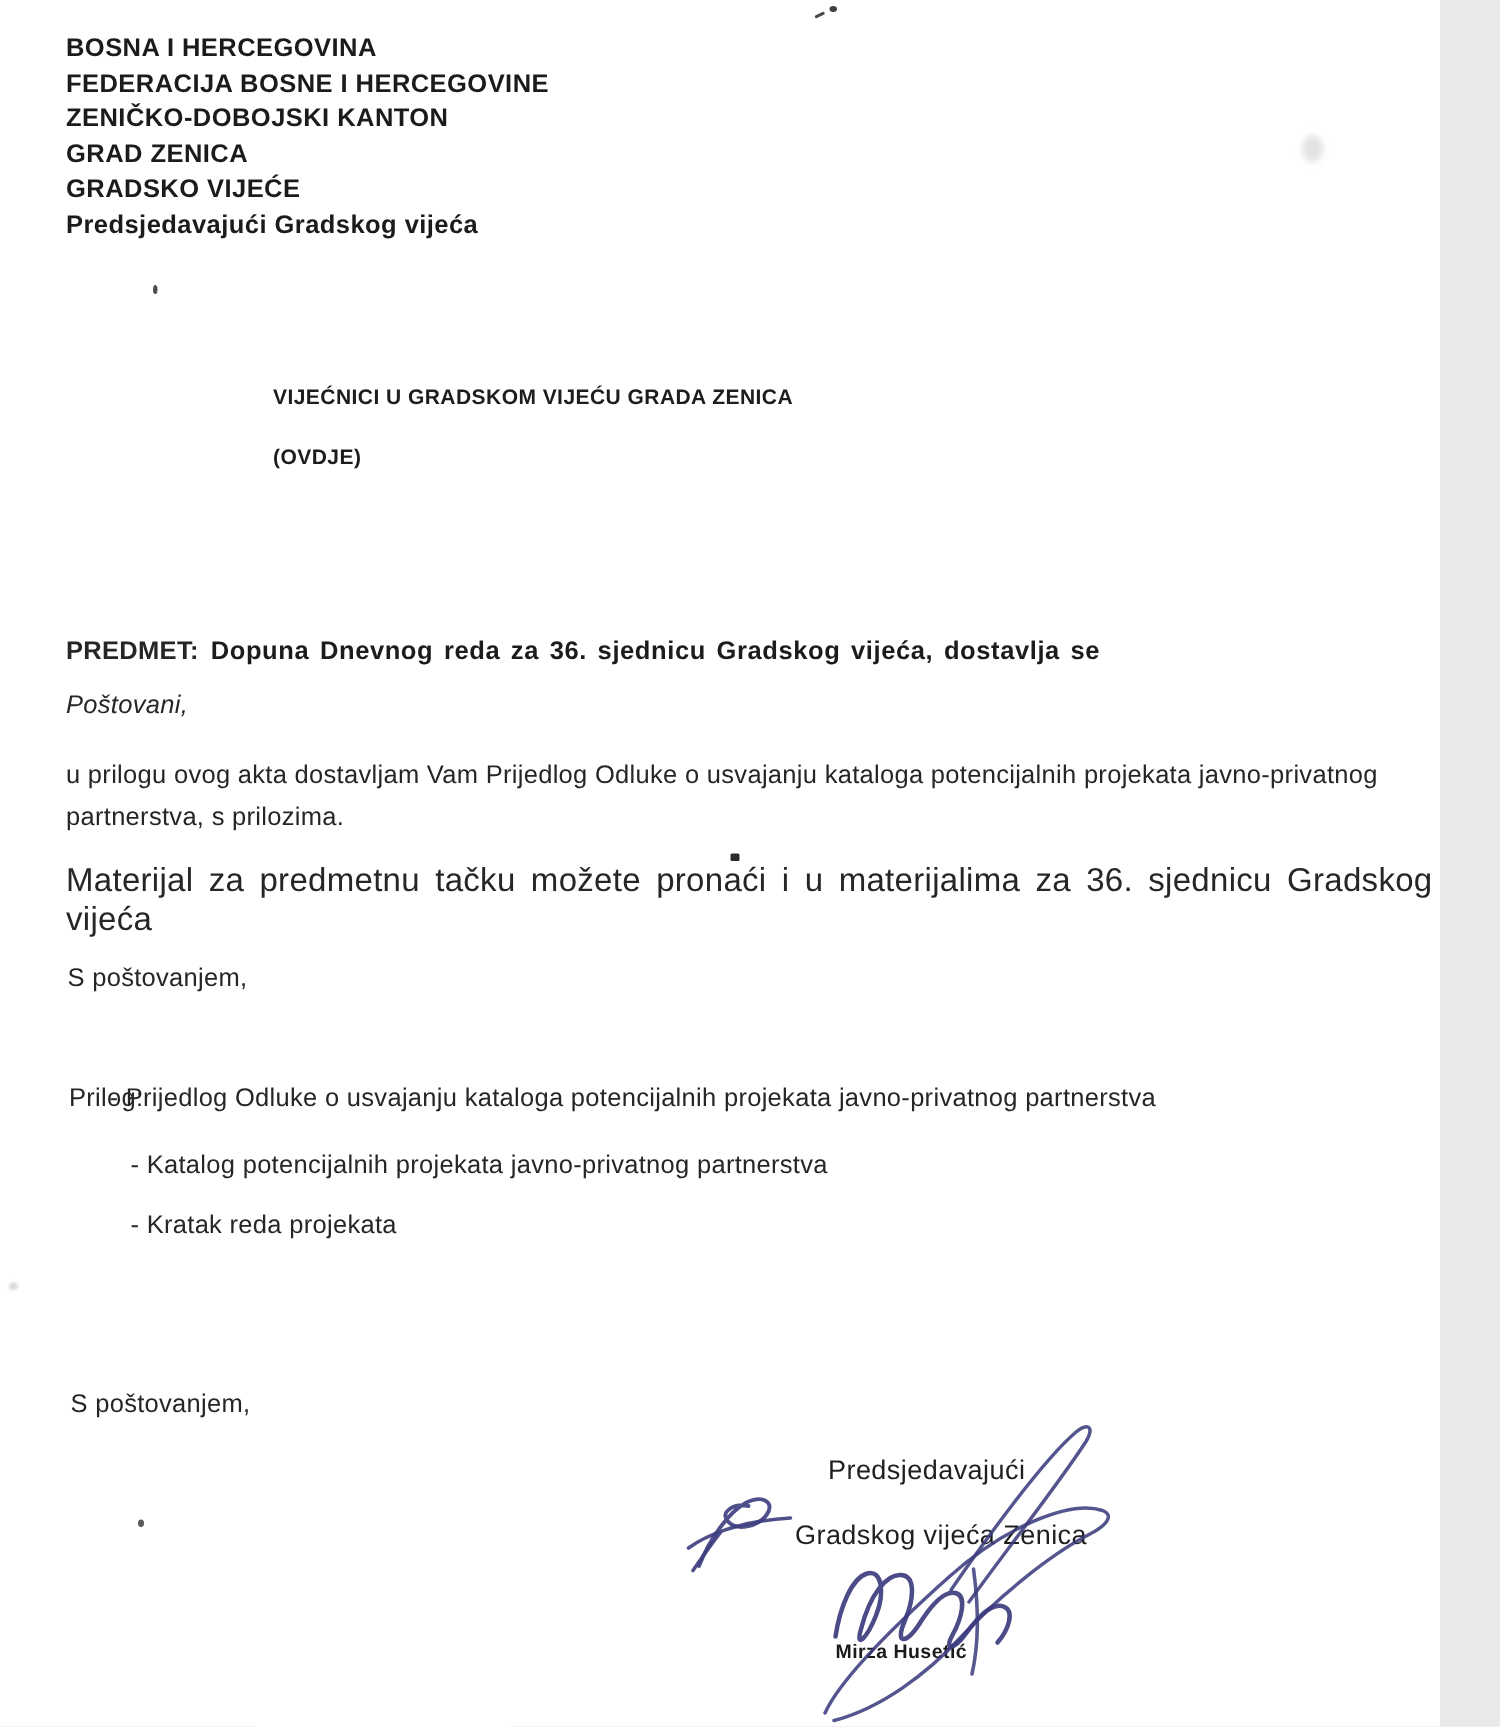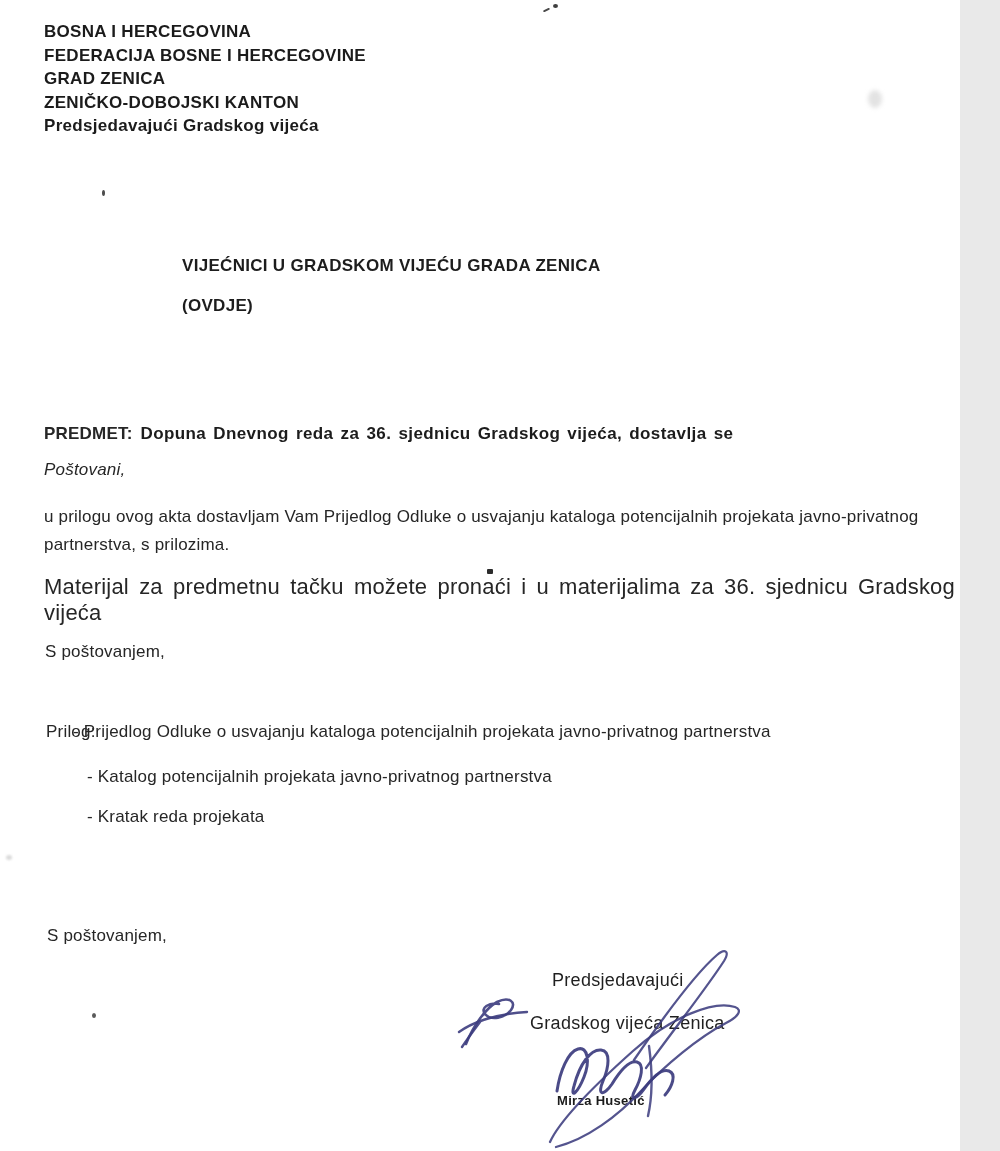--- a/index.html
+++ b/index.html
@@ -20,21 +20,21 @@
     font-weight: bold;
     color: #1b1b1b;
     letter-spacing: 0.3px;
     line-height: 23.5px;
     white-space: nowrap;
   }
   .header-block { left: 44px; top: 20px; }
 
   
   .recipient-line {
-    font-size: 17px;
+    font-size: 14px;
     font-weight: bold;
     color: #1d1d1d;
     letter-spacing: 0.3px;
     white-space: nowrap;
   }
 
   
   .body-text {
     font-size: 17px;
     color: #262626;
@@ -77,22 +77,23 @@
   .sup-dot { left: 487px; top: 569px; width: 6px; height: 5px; background: #2b2b2b; border-radius: 1px; position: absolute; }
 </style>
 </head>
 <body>
 
 <div class="page">
 
   <div class="abs header-block" style="left:44px; top:20px;">
     <div class="header-line">BOSNA I HERCEGOVINA</div>
     <div class="header-line">FEDERACIJA BOSNE I HERCEGOVINE</div>
+    <div class="header-line">ZENIČKO-DOBOJSKI KANTON</div>
     <div class="header-line">GRAD ZENICA</div>
-    <div class="header-line">ZENIČKO-DOBOJSKI KANTON</div>
+    <div class="header-line">GRADSKO VIJEĆE</div>
     <div class="header-line">Predsjedavajući Gradskog vijeća</div>
   </div>
 
   <div class="abs recipient-line" style="left:182px; top:256px;">VIJEĆNICI U GRADSKOM VIJEĆU GRADA ZENICA</div>
   <div class="abs recipient-line" style="left:182px; top:296px;">(OVDJE)</div>
 
   <div class="abs body-text" style="left:44px; top:424px;">
     <span class="subject-label">PREDMET:</span><span class="subject-text">Dopuna Dnevnog reda za 36. sjednicu Gradskog vijeća, dostavlja se</span>
   </div>
 

